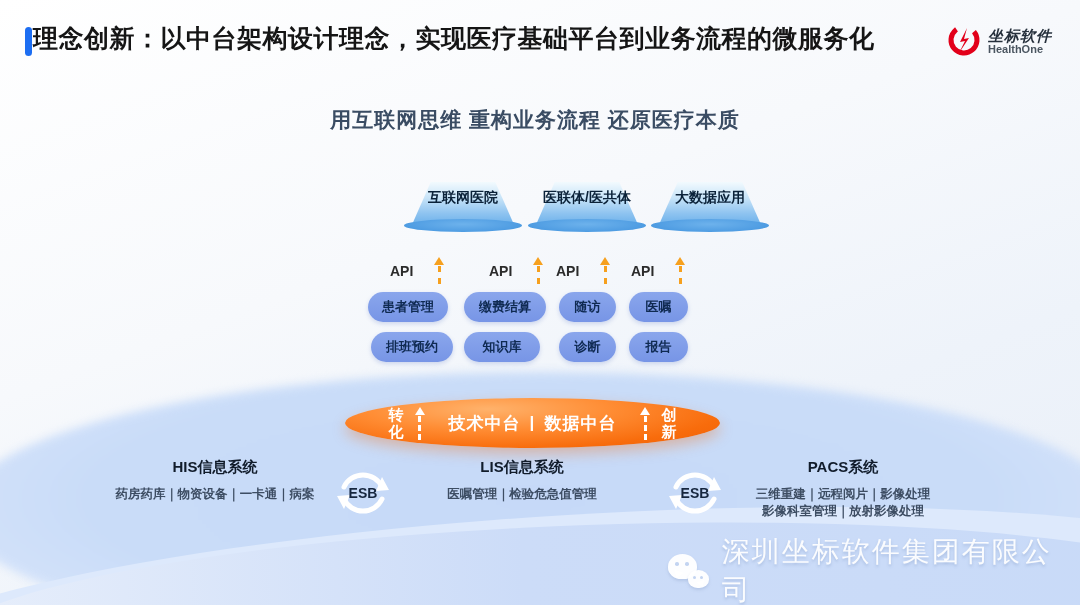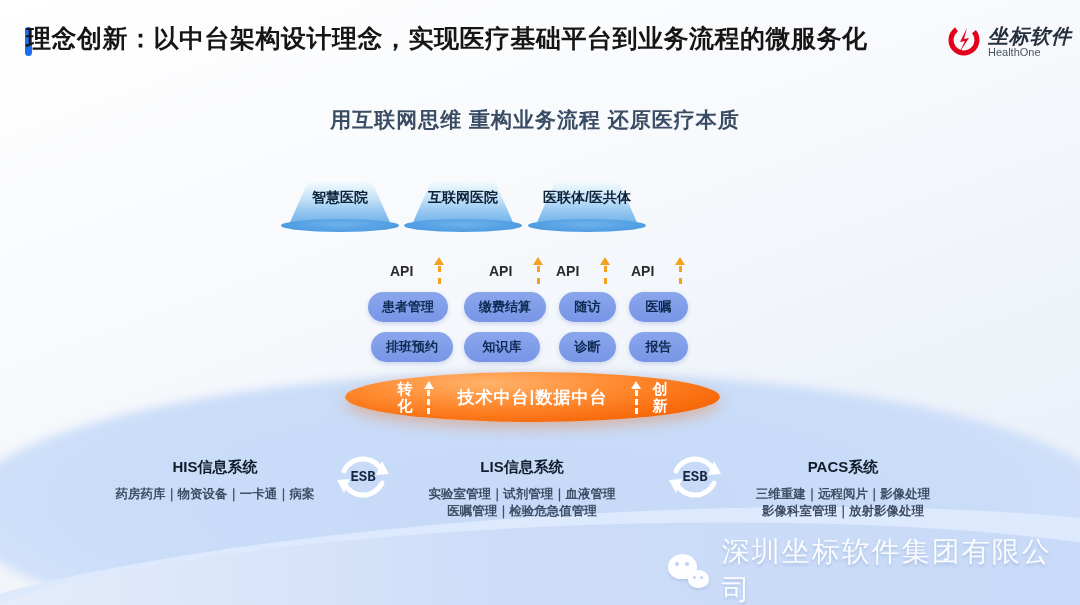--- a/index.html
+++ b/index.html
@@ -9,25 +9,25 @@
   
   .big-ellipse{position:absolute;left:-40px;top:372px;width:1160px;height:280px;border-radius:50%;
     background:radial-gradient(ellipse at 50% 45%, #c6d9f8 0%, #c9dcf8 55%, #d5e3fa 78%, rgba(230,239,251,0) 100%);
     filter:blur(5px);}
   .curve-b{position:absolute;bottom:-130px;left:-140px;width:1420px;height:220px;border-radius:50%;
     background:#dde9fc;transform:rotate(-3.5deg);}
   .curve-a{position:absolute;bottom:-120px;left:-60px;width:1300px;height:200px;border-radius:50%;
     background:linear-gradient(90deg,#e8effb,#ccdcf8 45%,#c8daf8);transform:rotate(-2deg);}
   
   .accent-bar{position:absolute;left:25px;top:27px;width:7px;height:29px;border-radius:3.5px;background:#1d6ef2;}
-  .page-title{position:absolute;left:26px;top:22px;font-size:25px;font-weight:800;color:#151515;letter-spacing:0.5px;}
+  .page-title{position:absolute;left:33px;top:22px;font-size:25px;font-weight:800;color:#151515;letter-spacing:0.5px;}
   .logo{position:absolute;left:946px;top:22px;display:flex;align-items:center;gap:6px;}
   .logo-text{display:flex;flex-direction:column;line-height:1.05;}
-  .logo-brand{font-size:20px;font-weight:800;color:#26303c;font-style:italic;letter-spacing:1px;}
-  .logo-sub{font-size:11px;font-weight:400;color:#4a5560;}
+  .logo-brand{font-size:15px;font-weight:800;color:#26303c;font-style:italic;letter-spacing:1px;}
+  .logo-sub{font-size:11px;font-weight:700;color:#4a5560;}
   
   .subtitle{position:absolute;left:0;right:10px;top:106px;text-align:center;font-size:21px;font-weight:800;color:#3a4c63;letter-spacing:1px;}
   
   .platform{position:absolute;top:182px;width:104px;height:50px;}
   .p1{left:288px;} .p2{left:411px;} .p3{left:535px;} .p4{left:658px;}
   .beam{position:absolute;left:0;right:0;top:0;bottom:5px;
     background:linear-gradient(to bottom,#f2fafe 0%,#c8e4f8 35%,#8ec3f0 70%,#64adea 100%);
     clip-path:polygon(19% 0,81% 0,100% 100%,0 100%);}
   .base{position:absolute;left:-7%;width:114%;height:13px;bottom:0;border-radius:50%;
     background:radial-gradient(ellipse at 50% 40%,#6db2ec 0%,#4e9ce2 70%,#3f8fd8 100%);}
@@ -43,33 +43,33 @@
   .dash-arrow.white .tail{border-left-color:#fff;height:24px;}
   
   .svc-btn{position:absolute;height:30px;border-radius:15px;display:flex;align-items:center;justify-content:center;
     background:linear-gradient(to bottom,#8aa6ec,#7795e6);color:#0f2a52;font-size:13px;font-weight:800;
     box-shadow:0 2px 4px rgba(90,120,200,0.25);}
   .b11{left:368px;top:292px;width:80px;} .b12{left:464px;top:292px;width:82px;}
   .b13{left:559px;top:292px;width:57px;} .b14{left:629px;top:292px;width:59px;}
   .b21{left:371px;top:332px;width:82px;} .b22{left:464px;top:332px;width:76px;}
   .b23{left:559px;top:332px;width:57px;} .b24{left:629px;top:332px;width:59px;}
   
-  .mid-ellipse{position:absolute;left:345px;top:372px;width:375px;height:50px;border-radius:50%;
+  .mid-ellipse{position:absolute;left:345px;top:398px;width:375px;height:50px;border-radius:50%;
     background:radial-gradient(ellipse at 38% 22%,#ffb26b 0%,#ff8c33 38%,#f86c0c 72%,#ee5e04 100%);
     box-shadow:0 6px 14px rgba(240,110,20,0.35);
     display:flex;align-items:center;justify-content:center;gap:10px;}
   .v-label{width:17px;font-size:15px;font-weight:800;color:#fff;line-height:17px;text-align:center;word-break:break-all;}
-  .mid-center{display:flex;align-items:center;margin:0 14px;font-size:17px;font-weight:800;color:#fff;letter-spacing:1px;}
+  .mid-center{display:flex;align-items:center;gap:9px;margin:0 14px;font-size:17px;font-weight:800;color:#fff;letter-spacing:1px;}
   .mid-sep{font-weight:800;}
   
   .system{position:absolute;top:458px;width:250px;text-align:center;}
   .s1{left:90px;} .s2{left:397px;} .s3{left:718px;}
   .sys-title{font-size:15px;font-weight:800;color:#111c2b;}
   .sys-lines{margin-top:9px;font-size:12.5px;font-weight:700;color:#3d4d63;line-height:17px;}
-  .esb{position:absolute;top:448px;width:58px;height:58px;font-family:Liberation Mono, monospace;}
+  .esb{position:absolute;top:464px;width:58px;height:58px;}
   .e1{left:334px;} .e2{left:666px;}
   .esb svg{position:absolute;inset:0;}
   .esb-label{position:absolute;inset:0;display:flex;align-items:center;justify-content:center;
     font-size:14px;font-weight:800;color:#16263e;}
   
   .watermark{position:absolute;left:668px;top:533px;display:flex;align-items:center;gap:10px;}
   .wx-icon{position:relative;width:44px;height:40px;}
   .wx-b1{position:absolute;left:0;top:3px;width:29px;height:25px;border-radius:50% 50% 46% 46%;
     background:rgba(255,255,255,0.95);box-shadow:0 2px 3px rgba(140,160,200,0.35);}
   .wx-b1::after{content:"";position:absolute;left:4px;bottom:-4px;width:0;height:0;
@@ -102,34 +102,34 @@
       </svg>
     </span>
     <span class="logo-text">
       <span class="logo-brand">坐标软件</span>
       <span class="logo-sub">HealthOne</span>
     </span>
   </div>
 
   <div class="subtitle">用互联网思维  重构业务流程  还原医疗本质</div>
 
-  <div class="platform p1">
-    <div class="beam"></div>
-    <div class="base"></div>
-    <div class="platform-label">智慧医院</div>
-  </div>
   <div class="platform p3">
     <div class="beam"></div>
     <div class="base"></div>
     <div class="platform-label">医联体/医共体</div>
   </div>
   <div class="platform p2">
     <div class="beam"></div>
     <div class="base"></div>
     <div class="platform-label">互联网医院</div>
+  </div>
+  <div class="platform p4">
+    <div class="beam"></div>
+    <div class="base"></div>
+    <div class="platform-label">大数据应用</div>
   </div>
 
   <div class="api-item a1">
     <span class="api-label">API</span>
     <span class="dash-arrow">
         <span class="head"></span>
         <span class="tail"></span>
       </span>
   </div>
   <div class="api-item a2">
@@ -192,21 +192,20 @@
       <path d="M10 23 A21 21 0 0 1 48 23" fill="none" stroke="#fff" stroke-width="5" stroke-linecap="round"></path>
       <polygon points="48,13 55,26 42,27" fill="#fff"></polygon>
       <path d="M48 35 A21 21 0 0 1 10 35" fill="none" stroke="#fff" stroke-width="5" stroke-linecap="round"></path>
       <polygon points="10,45 3,32 16,31" fill="#fff"></polygon>
     </svg>
     <span class="esb-label">ESB</span>
   </div>
   <div class="system s2">
     <div class="sys-title">LIS信息系统</div>
     <div class="sys-lines">
-      <div>实验室管理｜试剂管理｜血液管理</div>
       <div>医嘱管理｜检验危急值管理</div>
     </div>
   </div>
   <div class="esb e2">
     <svg viewBox="0 0 58 58">
       <path d="M10 23 A21 21 0 0 1 48 23" fill="none" stroke="#fff" stroke-width="5" stroke-linecap="round"></path>
       <polygon points="48,13 55,26 42,27" fill="#fff"></polygon>
       <path d="M48 35 A21 21 0 0 1 10 35" fill="none" stroke="#fff" stroke-width="5" stroke-linecap="round"></path>
       <polygon points="10,45 3,32 16,31" fill="#fff"></polygon>
     </svg>

